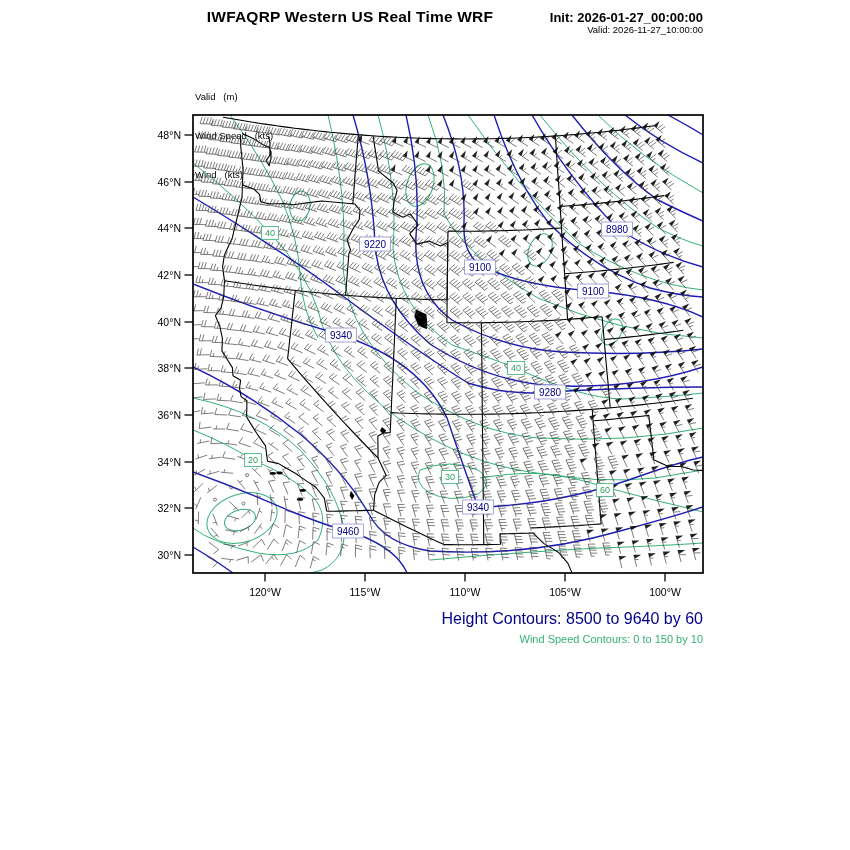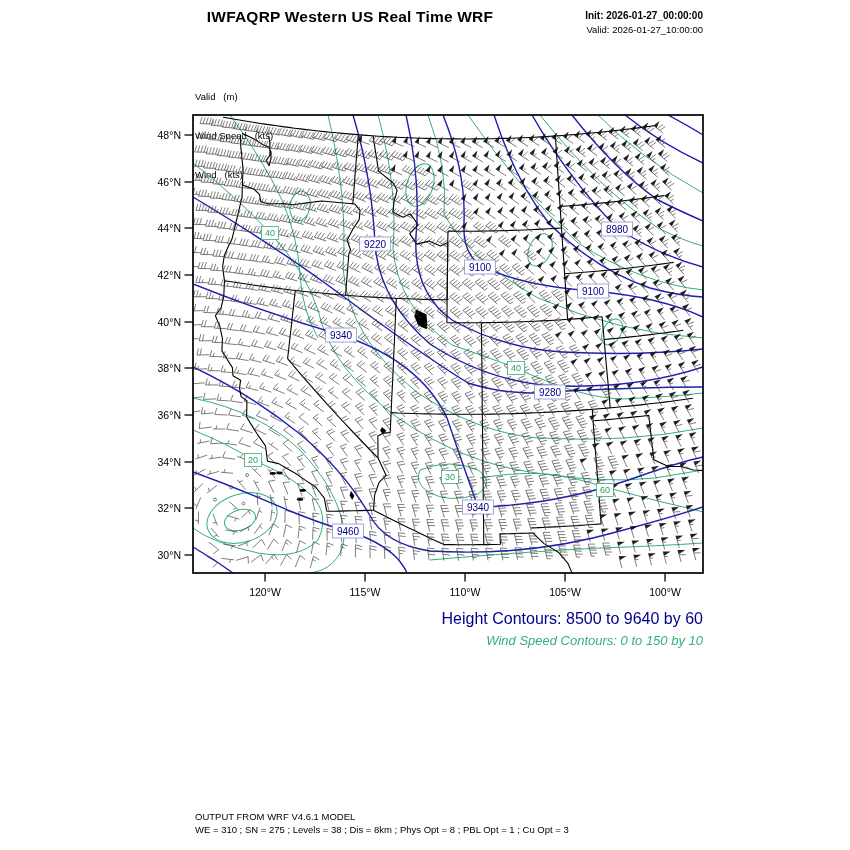--- a/index.html
+++ b/index.html
@@ -1,35 +1,35 @@
 <!DOCTYPE html>
 <html><head>
 <meta charset="utf-8">
 <style>
   html,body{margin:0;padding:0;background:#fff;}
   .page{position:relative;width:850px;height:850px;background:#fff;overflow:hidden;
         font-family:"Liberation Sans", sans-serif;color:#000;}
   .title{position:absolute;top:8px;left:0;width:700px;text-align:center;
          font-size:15.5px;font-weight:bold;letter-spacing:.2px;}
-  .init-line{position:absolute;top:10px;right:147px;font-size:10px;font-weight:bold;text-align:right;}
+  .init-line{position:absolute;top:10px;right:147px;font-size:13px;font-weight:bold;text-align:right;}
   .valid-line{position:absolute;top:24px;right:147px;font-size:9.5px;text-align:right;}
   .legend{position:absolute;left:195px;top:64px;font-size:9.5px;line-height:13px;white-space:pre;}
   .hc-info{position:absolute;top:610px;right:147px;font-size:16px;text-align:right;}
-  .wc-info{position:absolute;top:633px;right:147px;font-size:13px;text-align:right;font-style:italic;}
+  .wc-info{position:absolute;top:633px;right:147px;font-size:11px;text-align:right;}
   .footer{position:absolute;left:195px;top:810px;font-size:9.5px;line-height:13px;}
   svg{position:absolute;left:0;top:0;}
   text{font-family:"Liberation Sans", sans-serif;}
 </style>
 </head>
 <body>
 
 <div class="page">
   <div class="title">IWFAQRP Western US Real Time WRF</div>
   <div class="init-line">Init: 2026-01-27_00:00:00</div>
-  <div class="valid-line">Valid: 2026-01-27_10:00:00</div>
+  <div class="valid-line">Valid: 2026-11-27_10:00:00</div>
   <div class="legend">
     <div>Valid   (m)</div>
     <div>Wind Speed   (kts)</div>
     <div>Wind   (kts)</div>
   </div>
 
   <svg id="map" width="850" height="850">
       <defs>
         <clipPath id="mapclip">
           <rect x="193" y="115" width="510" height="458"></rect>
@@ -170,17 +170,13 @@
         <text x="465" y="596" text-anchor="middle" font-size="10.5" fill="#000">110°W</text>
         <line x1="565" y1="573" x2="565" y2="581.5" stroke="#000" stroke-width="1.3"></line>
         <text x="565" y="596" text-anchor="middle" font-size="10.5" fill="#000">105°W</text>
         <line x1="665" y1="573" x2="665" y2="581.5" stroke="#000" stroke-width="1.3"></line>
         <text x="665" y="596" text-anchor="middle" font-size="10.5" fill="#000">100°W</text>
       </g>
     </svg>
 
   <div class="hc-info" style="color: rgb(0, 0, 139);">Height Contours: 8500 to 9640 by 60</div>
   <div class="wc-info" style="color: rgb(53, 176, 119);">Wind Speed Contours: 0 to 150 by 10</div>
-  <div class="footer">
-    <div>OUTPUT FROM WRF V4.6.1 MODEL</div>
-    <div>WE = 310 ; SN = 275 ; Levels = 38 ; Dis = 8km ; Phys Opt = 8 ; PBL Opt = 1 ; Cu Opt = 3</div>
-  </div>
 </div>
 
 </body></html>

